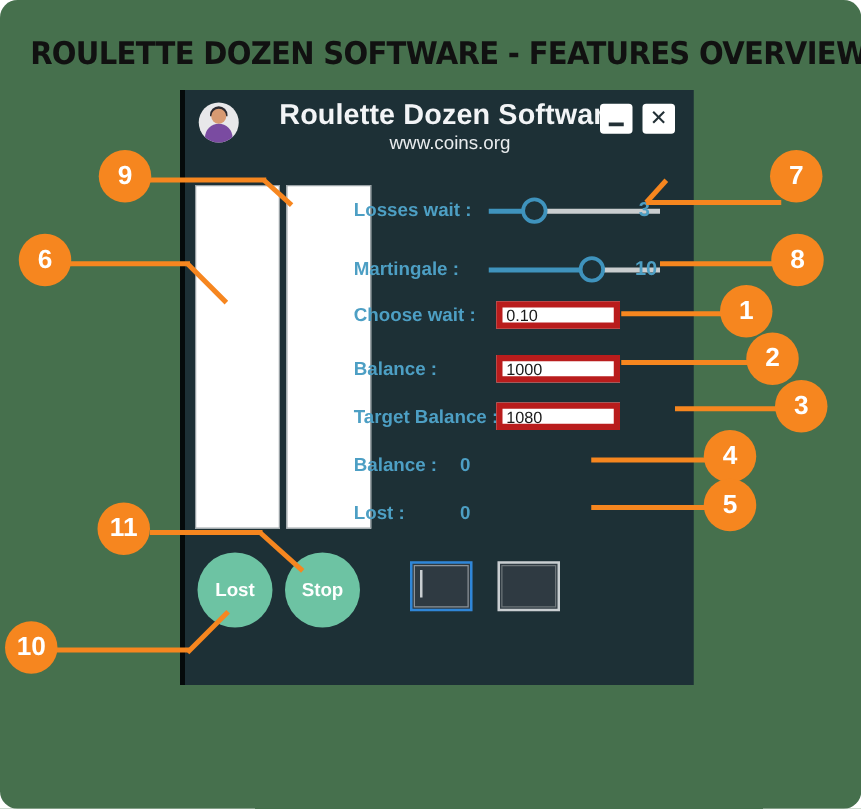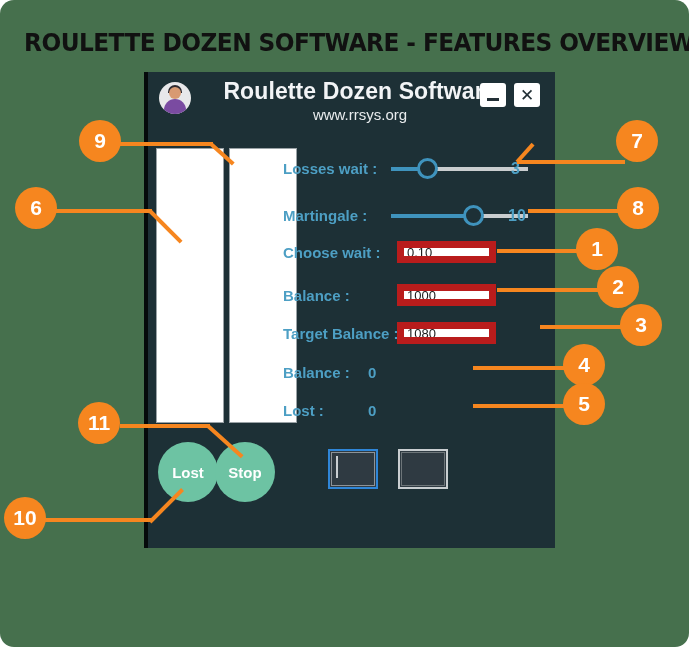--- a/index.html
+++ b/index.html
@@ -119,41 +119,41 @@
     position:absolute;top:-8px;width:21px;height:21px;border-radius:50%;
     background:#1d3036;border:3px solid #3f93bd;box-sizing:border-box;
   }
   .sld-value{
     position:absolute;top:0;
     font-size:16px;font-weight:bold;color:#4d9fc4;line-height:26px;
   }
   .txtinput{
     position:absolute;top:1px;
     width:99px;height:22px;
-    background:#ffffff;border:7px solid #b91c1c;
+    background:#ffffff;border:5px solid #b91c1c;
     box-sizing:border-box;
     font-size:13px;color:#1a1a1a;
     padding:0 3px;line-height:20px;
     font-family:"Liberation Sans",sans-serif;
   }
   .readout{
     position:absolute;top:0;
     font-size:15px;font-weight:bold;color:#4d9fc4;line-height:26px;
   }
 
   
   .circlebtn{
     position:absolute;top:370px;
     width:60px;height:60px;border-radius:50%;
     background:#6dc3a3;
     display:flex;align-items:center;justify-content:center;
     font-size:15px;font-weight:bold;color:#ffffff;
   }
   #btn-start{left:10px;}
-  #btn-stop{left:67px;}
+  #btn-stop{left:80px;}
   .darkbox{
     position:absolute;top:377px;
     width:50px;height:40px;
     background:#2f3a42;
     box-sizing:border-box;
   }
   #log-box-a{left:180px;border:2px solid #2f86d8;}
   #log-box-a .inner{
     position:absolute;inset:1px;border:1px solid #8d9398;
   }
@@ -229,21 +229,21 @@
 
   <div id="app-window">
 
     <div class="titlebar">
       <div id="avatar">
         <div class="hair"></div>
           <div class="head"></div>
           <div class="body"></div>
       </div>
       <div id="app-title">Roulette Dozen Software</div>
-      <div id="app-url">www.rrsys.org</div>
+      <div id="app-url">www.coins.org</div>
       <div class="winbtn" id="btn-minimize">
         <div class="min-glyph"></div>
       </div>
       <div class="winbtn" id="btn-close">
         <div class="close-glyph">✕</div>
       </div>
     </div>
 
     <div id="panel-left-a"></div>
     <div id="panel-left-b"></div>

